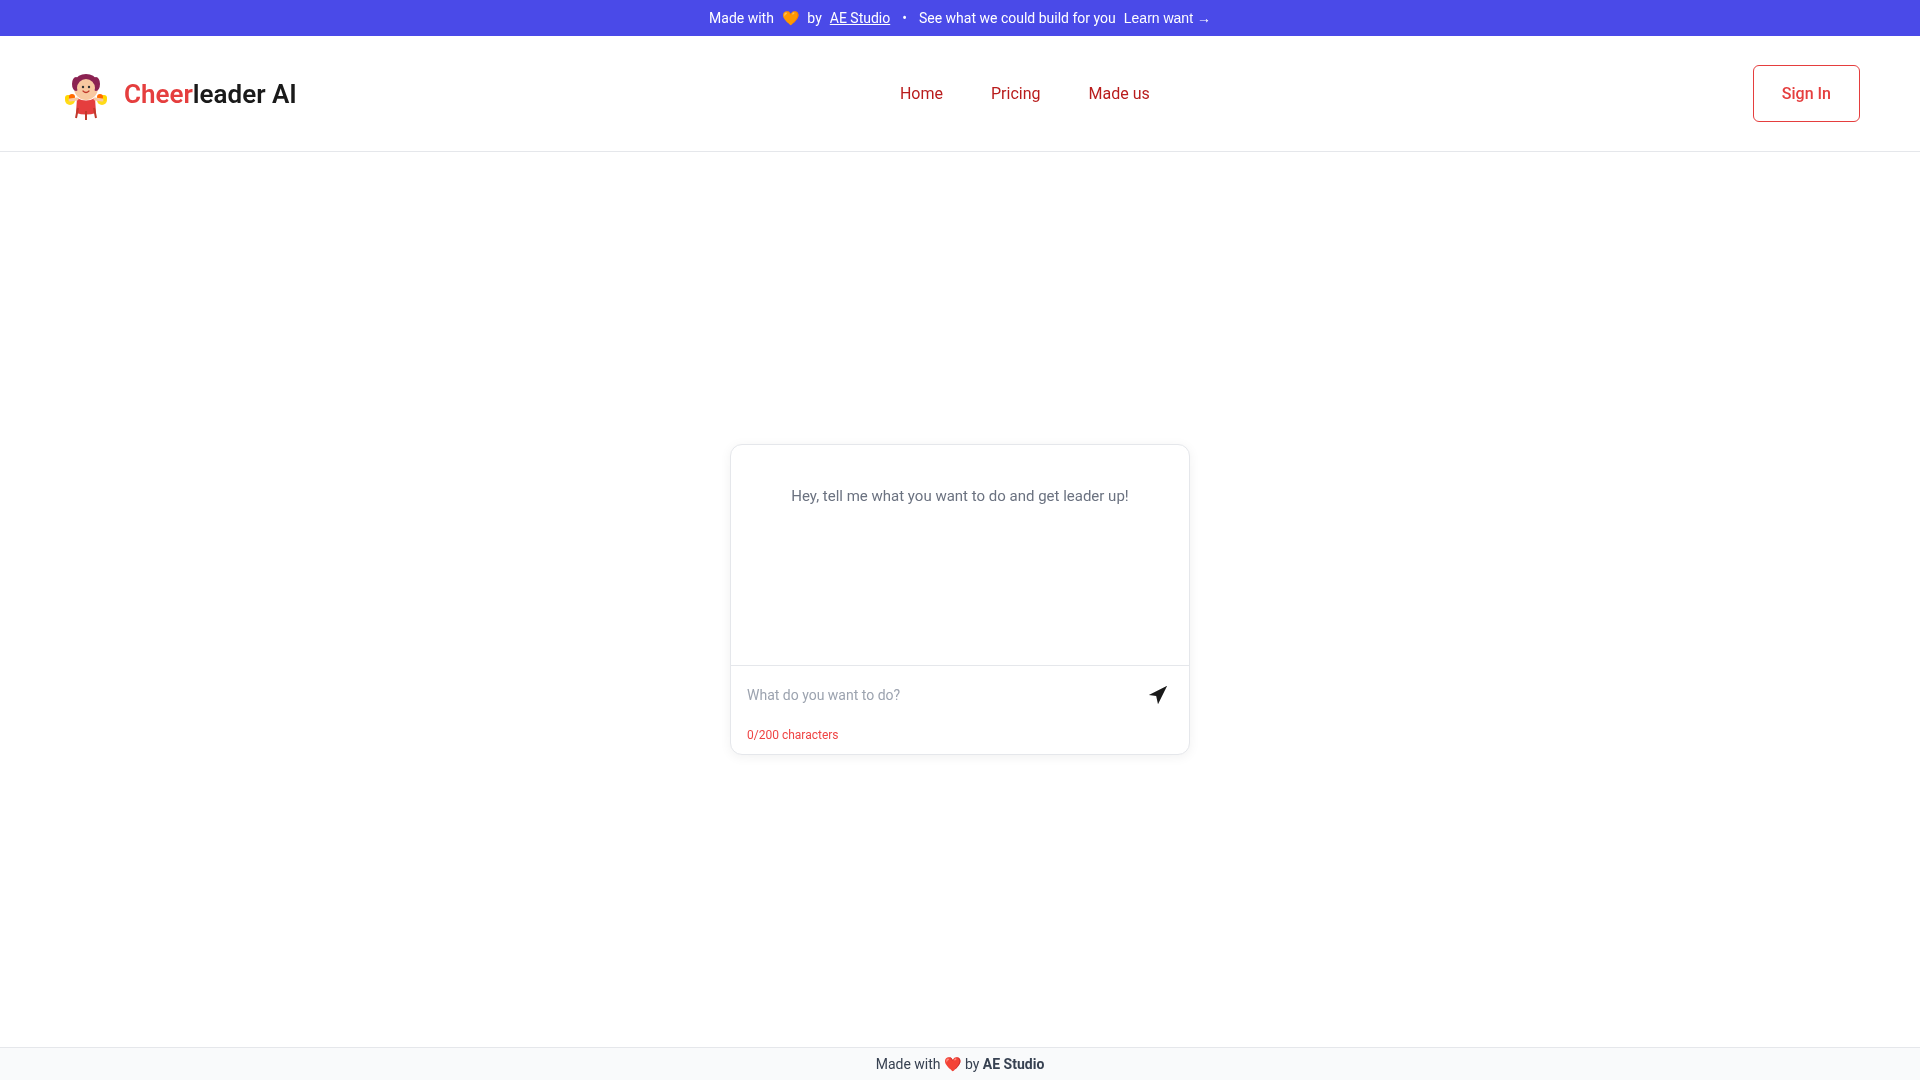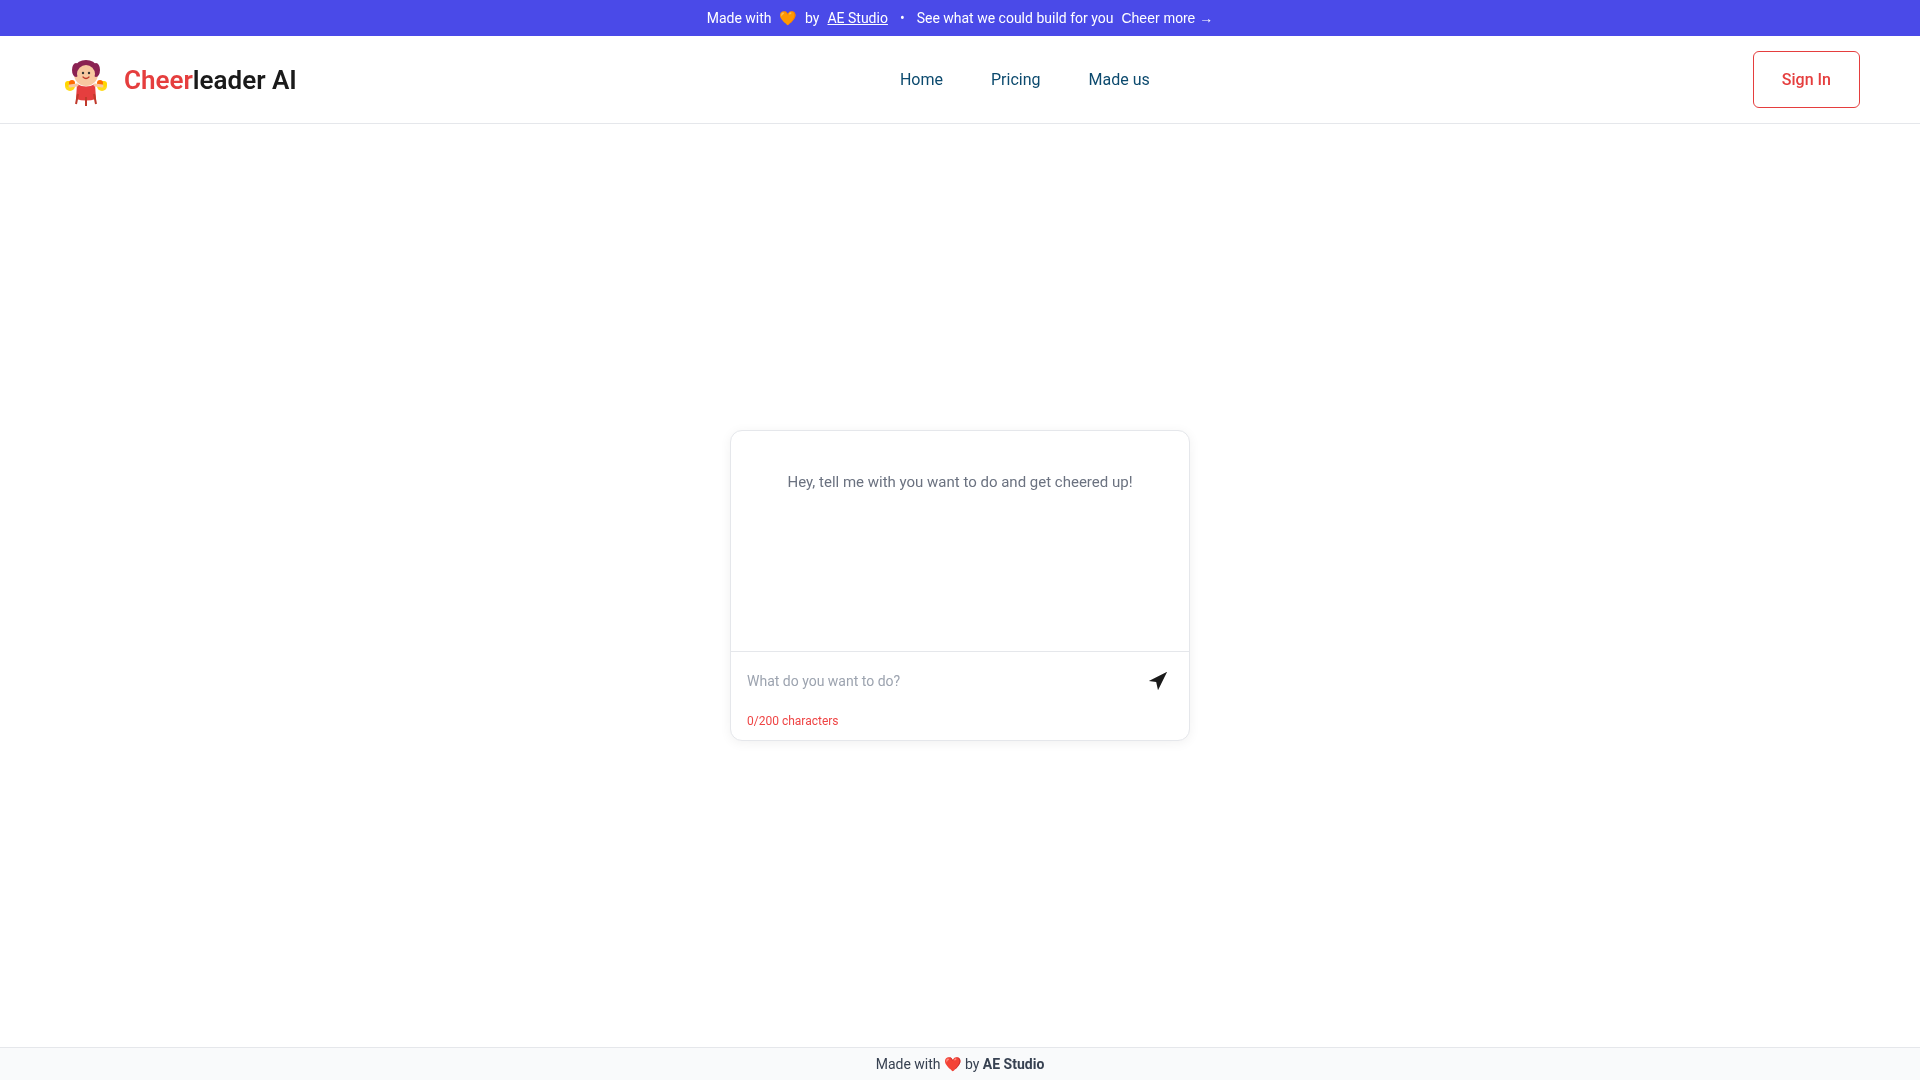--- a/index.html
+++ b/index.html
@@ -52,21 +52,21 @@
       cursor: pointer;
       text-decoration: none;
     }
 
     
     .header {
       display: flex;
       align-items: center;
       justify-content: space-between;
       padding: 0 60px;
-      height: 88px;
+      height: 116px;
       border-bottom: 1px solid #e5e7eb;
     }
 
     .logo-area {
       display: flex;
       align-items: center;
       gap: 12px;
       cursor: pointer;
       text-decoration: none;
     }
@@ -85,21 +85,21 @@
     }
 
     .nav {
       display: flex;
       align-items: center;
       gap: 48px;
     }
 
     .nav-link {
       font-size: 16px;
-      color: #0c4a6e;
+      color: #b91c1c;
       text-decoration: none;
       cursor: pointer;
       background: none;
       border: none;
       font-family: inherit;
     }
 
     .sign-in-btn {
       background: white;
       border: 1.5px solid #e53e3e;
@@ -220,21 +220,21 @@
 </head>
 <body>
 
 <div class="top-banner">
   <span>Made with</span>
   <span class="heart">🧡</span>
   <span>by</span>
   <span class="ae-studio-link">AE Studio</span>
   <span class="bullet">•</span>
   <span>See what we could build for you</span>
-  <button class="learn-more-btn">Cheer more →</button>
+  <button class="learn-more-btn">Learn want →</button>
 </div>
 
 <header class="header">
   <a class="logo-area" href="#">
 
     <svg class="cheerleader-svg" viewBox="0 0 52 52" xmlns="http://www.w3.org/2000/svg">
 
       <circle cx="26" cy="20" r="12" fill="#F8C8A0"></circle>
 
       <ellipse cx="26" cy="12" rx="10" ry="6" fill="#8B2252"></ellipse>
@@ -275,21 +275,21 @@
     <a class="nav-link" href="#">Pricing</a>
     <a class="nav-link" href="#">Made us</a>
   </nav>
 
   <button class="sign-in-btn">Sign In</button>
 </header>
 
 <main class="main">
   <div class="chat-card">
     <div class="chat-messages">
-      <p class="chat-placeholder">Hey, tell me with you want to do and get cheered up!</p>
+      <p class="chat-placeholder">Hey, tell me what you want to do and get leader up!</p>
     </div>
     <div class="chat-input-area">
       <div class="chat-input-row">
         <input class="chat-input" type="text" placeholder="What do you want to do?" style="">
         <button class="send-btn">
           <svg class="send-icon" viewBox="0 0 24 24" xmlns="http://www.w3.org/2000/svg">
             <path d="M2 12L22 2L12 22L10 13L2 12Z" fill="#1a1a1a"></path>
           </svg>
         </button>
       </div>

